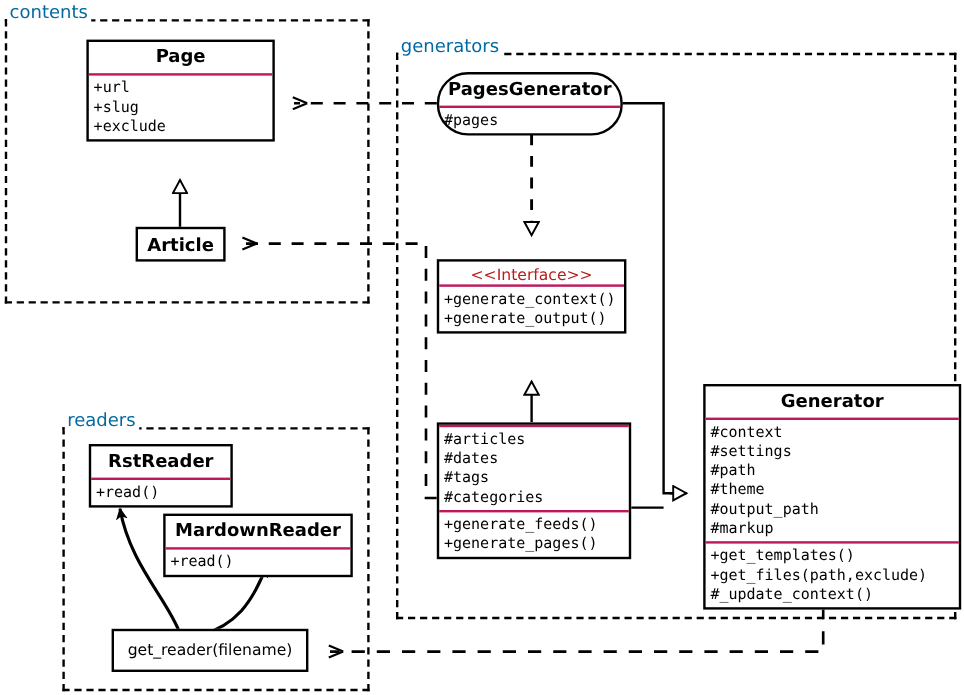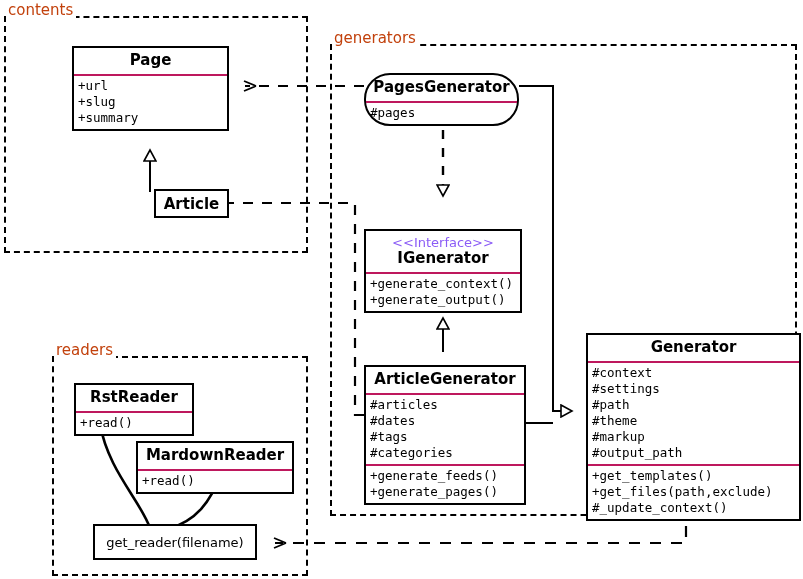--- a/index.html
+++ b/index.html
@@ -28,50 +28,49 @@
     position: absolute;
     box-sizing: border-box;
     border: 2px solid #000;
     border-style: dashed;
     background: transparent;
   }
   .pkg-label {
     position: absolute;
     font-family: "DejaVu Sans", sans-serif;
     font-size: 15px;
-    color: #c2410c;
+    color: #0369a1;
     background: #ffffff;
     padding: 0 3px 0 2px;
     line-height: 17px;
     white-space: nowrap;
   }
   
   .cls {
     position: absolute;
     box-sizing: border-box;
     border: 2px solid #000;
     background: #ffffff;
-    margin-top: 13px;
   }
   .cls .name {
     text-align: center;
     font-weight: bold;
     font-size: 15px;
     line-height: 17px;
     padding: 4px 6px 5px 6px;
     color: #000;
     white-space: nowrap;
   }
   .cls .stereo {
     text-align: center;
     font-weight: normal;
     font-size: 13px;
     line-height: 15px;
     padding: 4px 6px 0 6px;
-    color: #8b5cf6;
+    color: #b91c1c;
     white-space: nowrap;
   }
   .cls .stereo + .name {
     padding-top: 0;
   }
   .cls .compartment {
     border-top: 2px solid #be185d;
     padding: 2px 0 3px 0;
   }
   .cls .member {
@@ -181,67 +180,65 @@
     <g>
       <path d="M168,529 C196,521 210,503 222,472" stroke="#000" stroke-width="2.6" fill="none" marker-end="url(#solidArrow)"></path>
     </g>
   </svg>
 
   <div class="cls" style="left:72px; top:33px; width:157px;">
     <div class="name">Page</div>
     <div class="compartment">
       <div class="member">+url</div>
       <div class="member">+slug</div>
-      <div class="member">+summary</div>
-    </div>
-  </div>
-
-  <div class="simple-name" style="left:113px; top:189px; width:75px; height:29px;margin-left:41px;">
+      <div class="member">+exclude</div>
+    </div>
+  </div>
+
+  <div class="simple-name" style="left:113px; top:189px; width:75px; height:29px;">
     <span>Article</span>
   </div>
 
   <div class="cls" style="left:364px; top:60px; width:155px;border-radius:26px;">
     <div class="name">PagesGenerator</div>
     <div class="compartment">
       <div class="member">#pages</div>
     </div>
   </div>
 
   <div class="cls" style="left:364px; top:216px; width:158px;">
     <div class="stereo">&lt;&lt;Interface&gt;&gt;</div>
-    <div class="name">IGenerator</div>
     <div class="compartment">
       <div class="member">+generate_context()</div>
       <div class="member">+generate_output()</div>
     </div>
   </div>
 
   <div class="cls" style="left:364px; top:352px; width:162px;">
-    <div class="name">ArticleGenerator</div>
     <div class="compartment">
       <div class="member">#articles</div>
       <div class="member">#dates</div>
       <div class="member">#tags</div>
       <div class="member">#categories</div>
     </div>
     <div class="compartment">
       <div class="member">+generate_feeds()</div>
       <div class="member">+generate_pages()</div>
     </div>
   </div>
 
   <div class="cls" style="left:586px; top:320px; width:215px;">
     <div class="name">Generator</div>
     <div class="compartment">
       <div class="member">#context</div>
       <div class="member">#settings</div>
       <div class="member">#path</div>
       <div class="member">#theme</div>
+      <div class="member">#output_path</div>
       <div class="member">#markup</div>
-      <div class="member">#output_path</div>
     </div>
     <div class="compartment">
       <div class="member">+get_templates()</div>
       <div class="member">+get_files(path,exclude)</div>
       <div class="member">#_update_context()</div>
     </div>
   </div>
 
   <div class="cls" style="left:74px; top:370px; width:120px;">
     <div class="name">RstReader</div>

